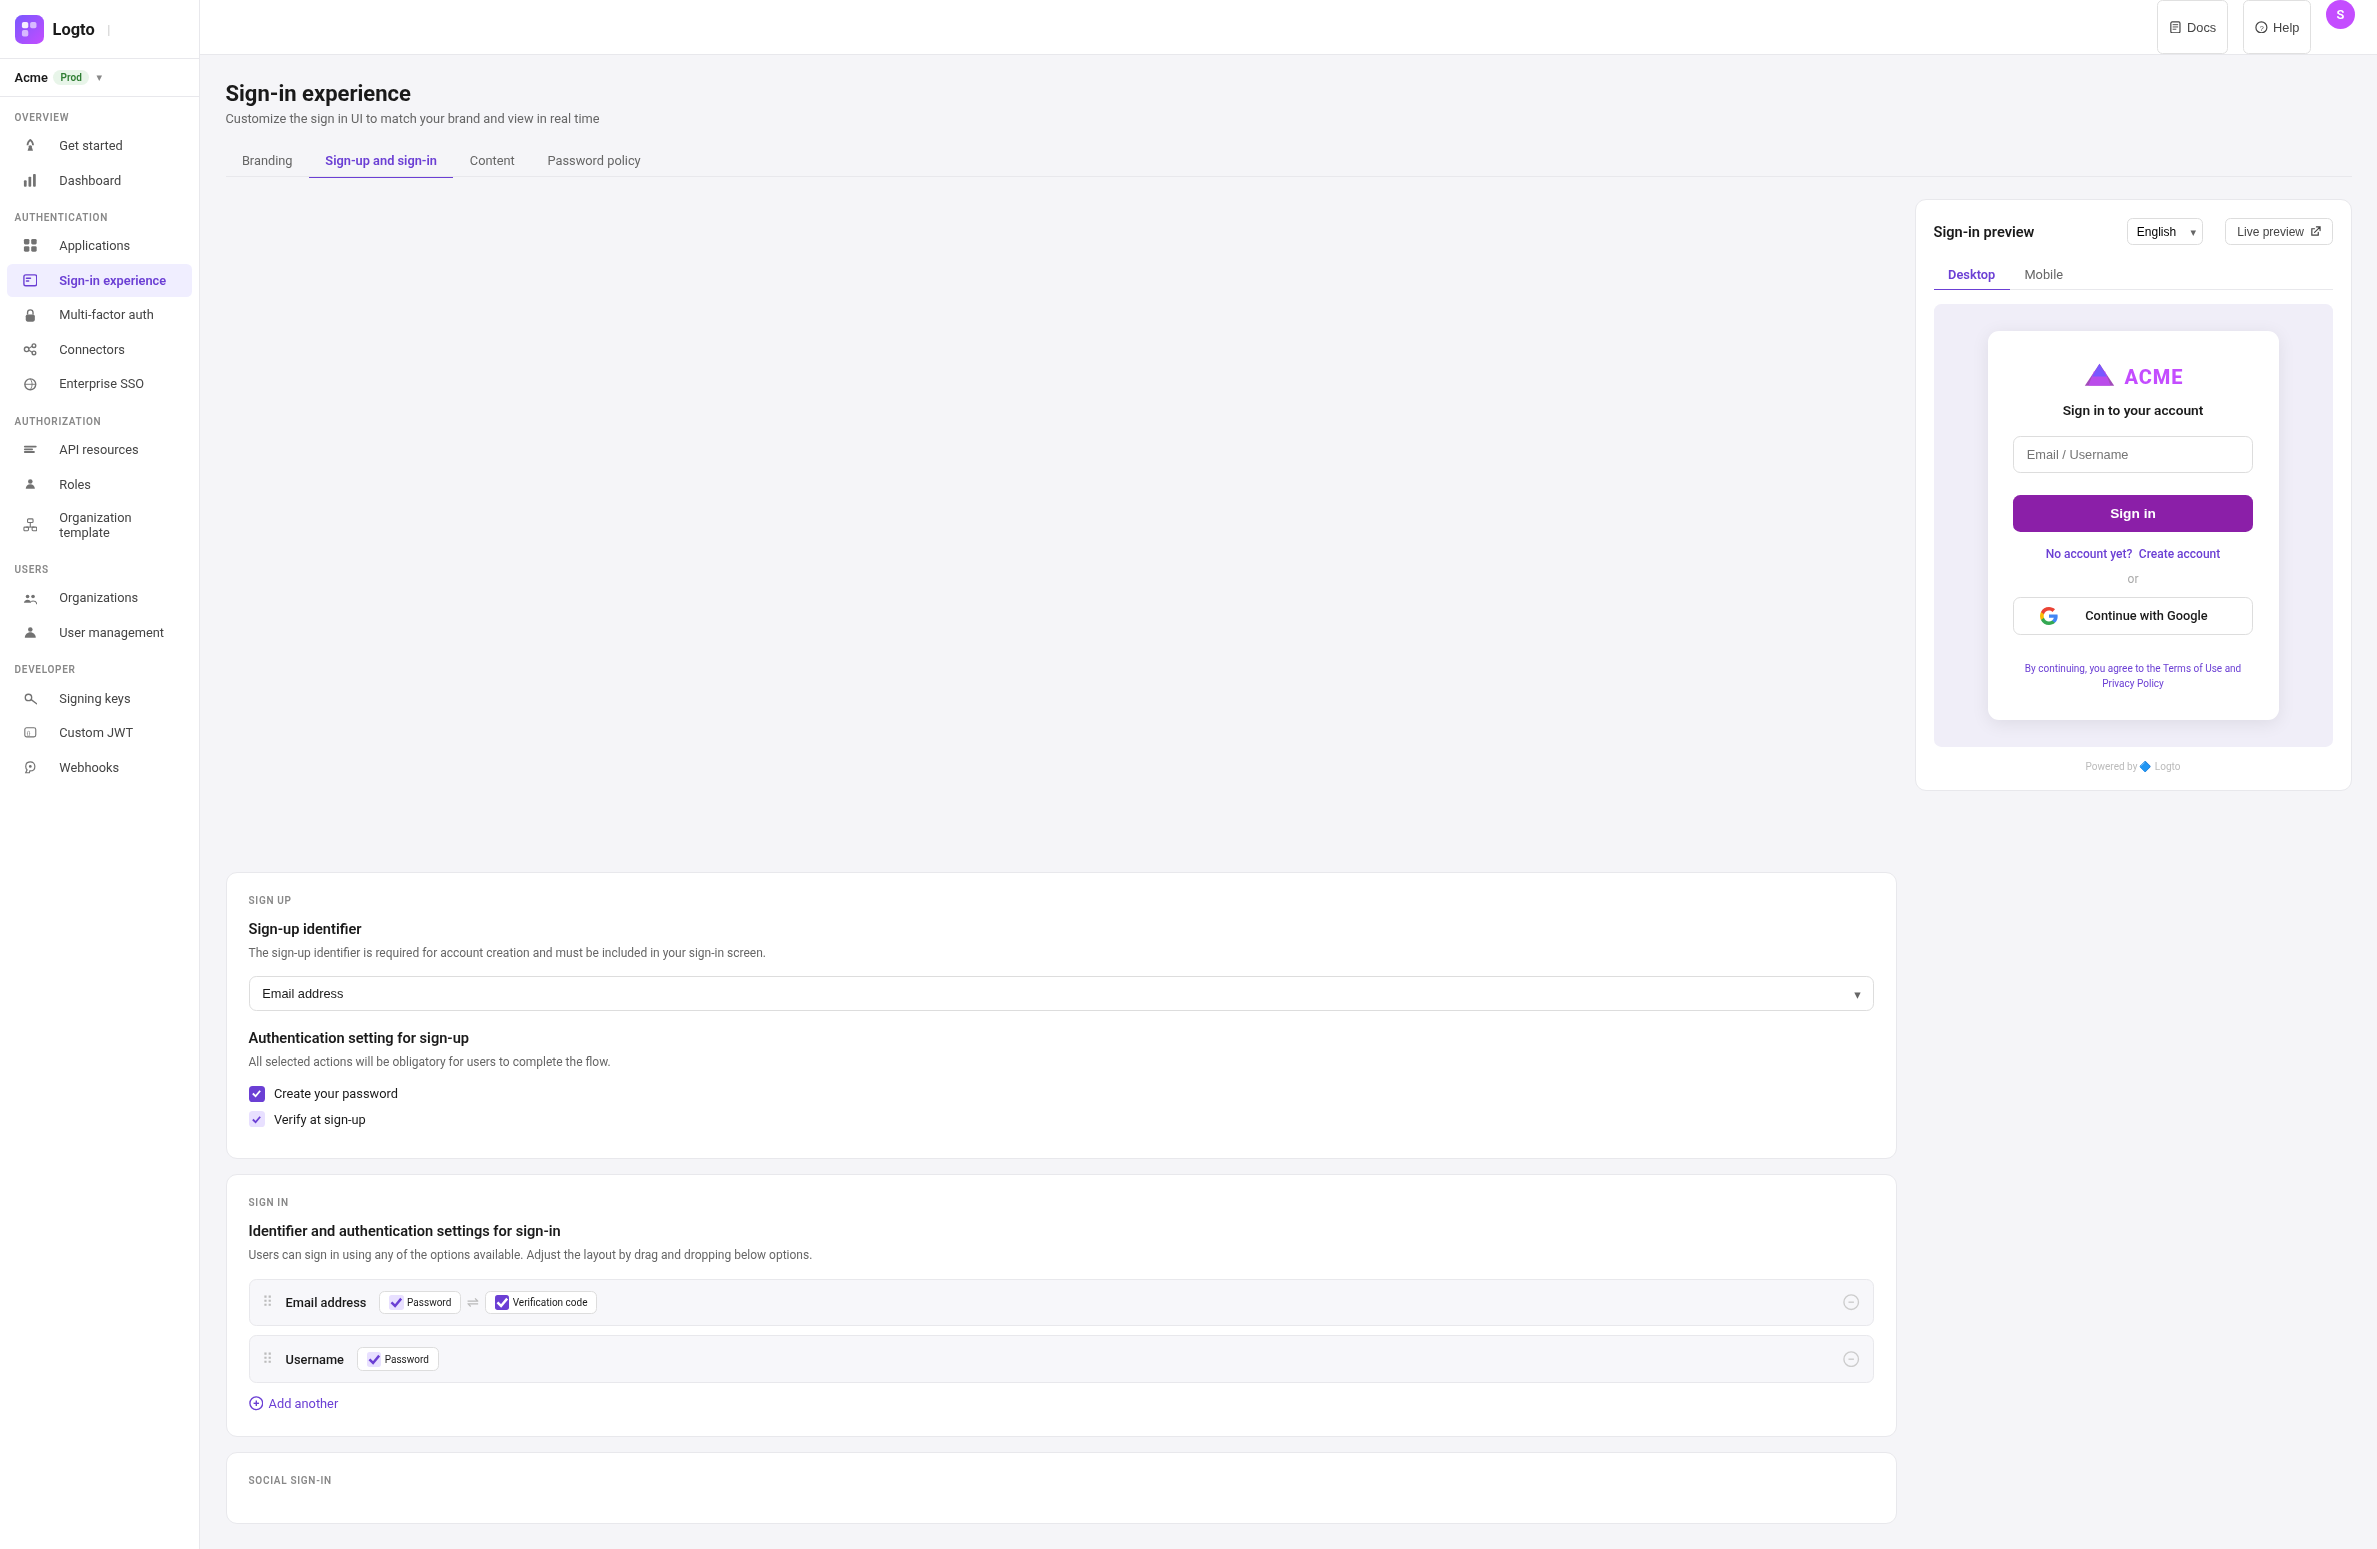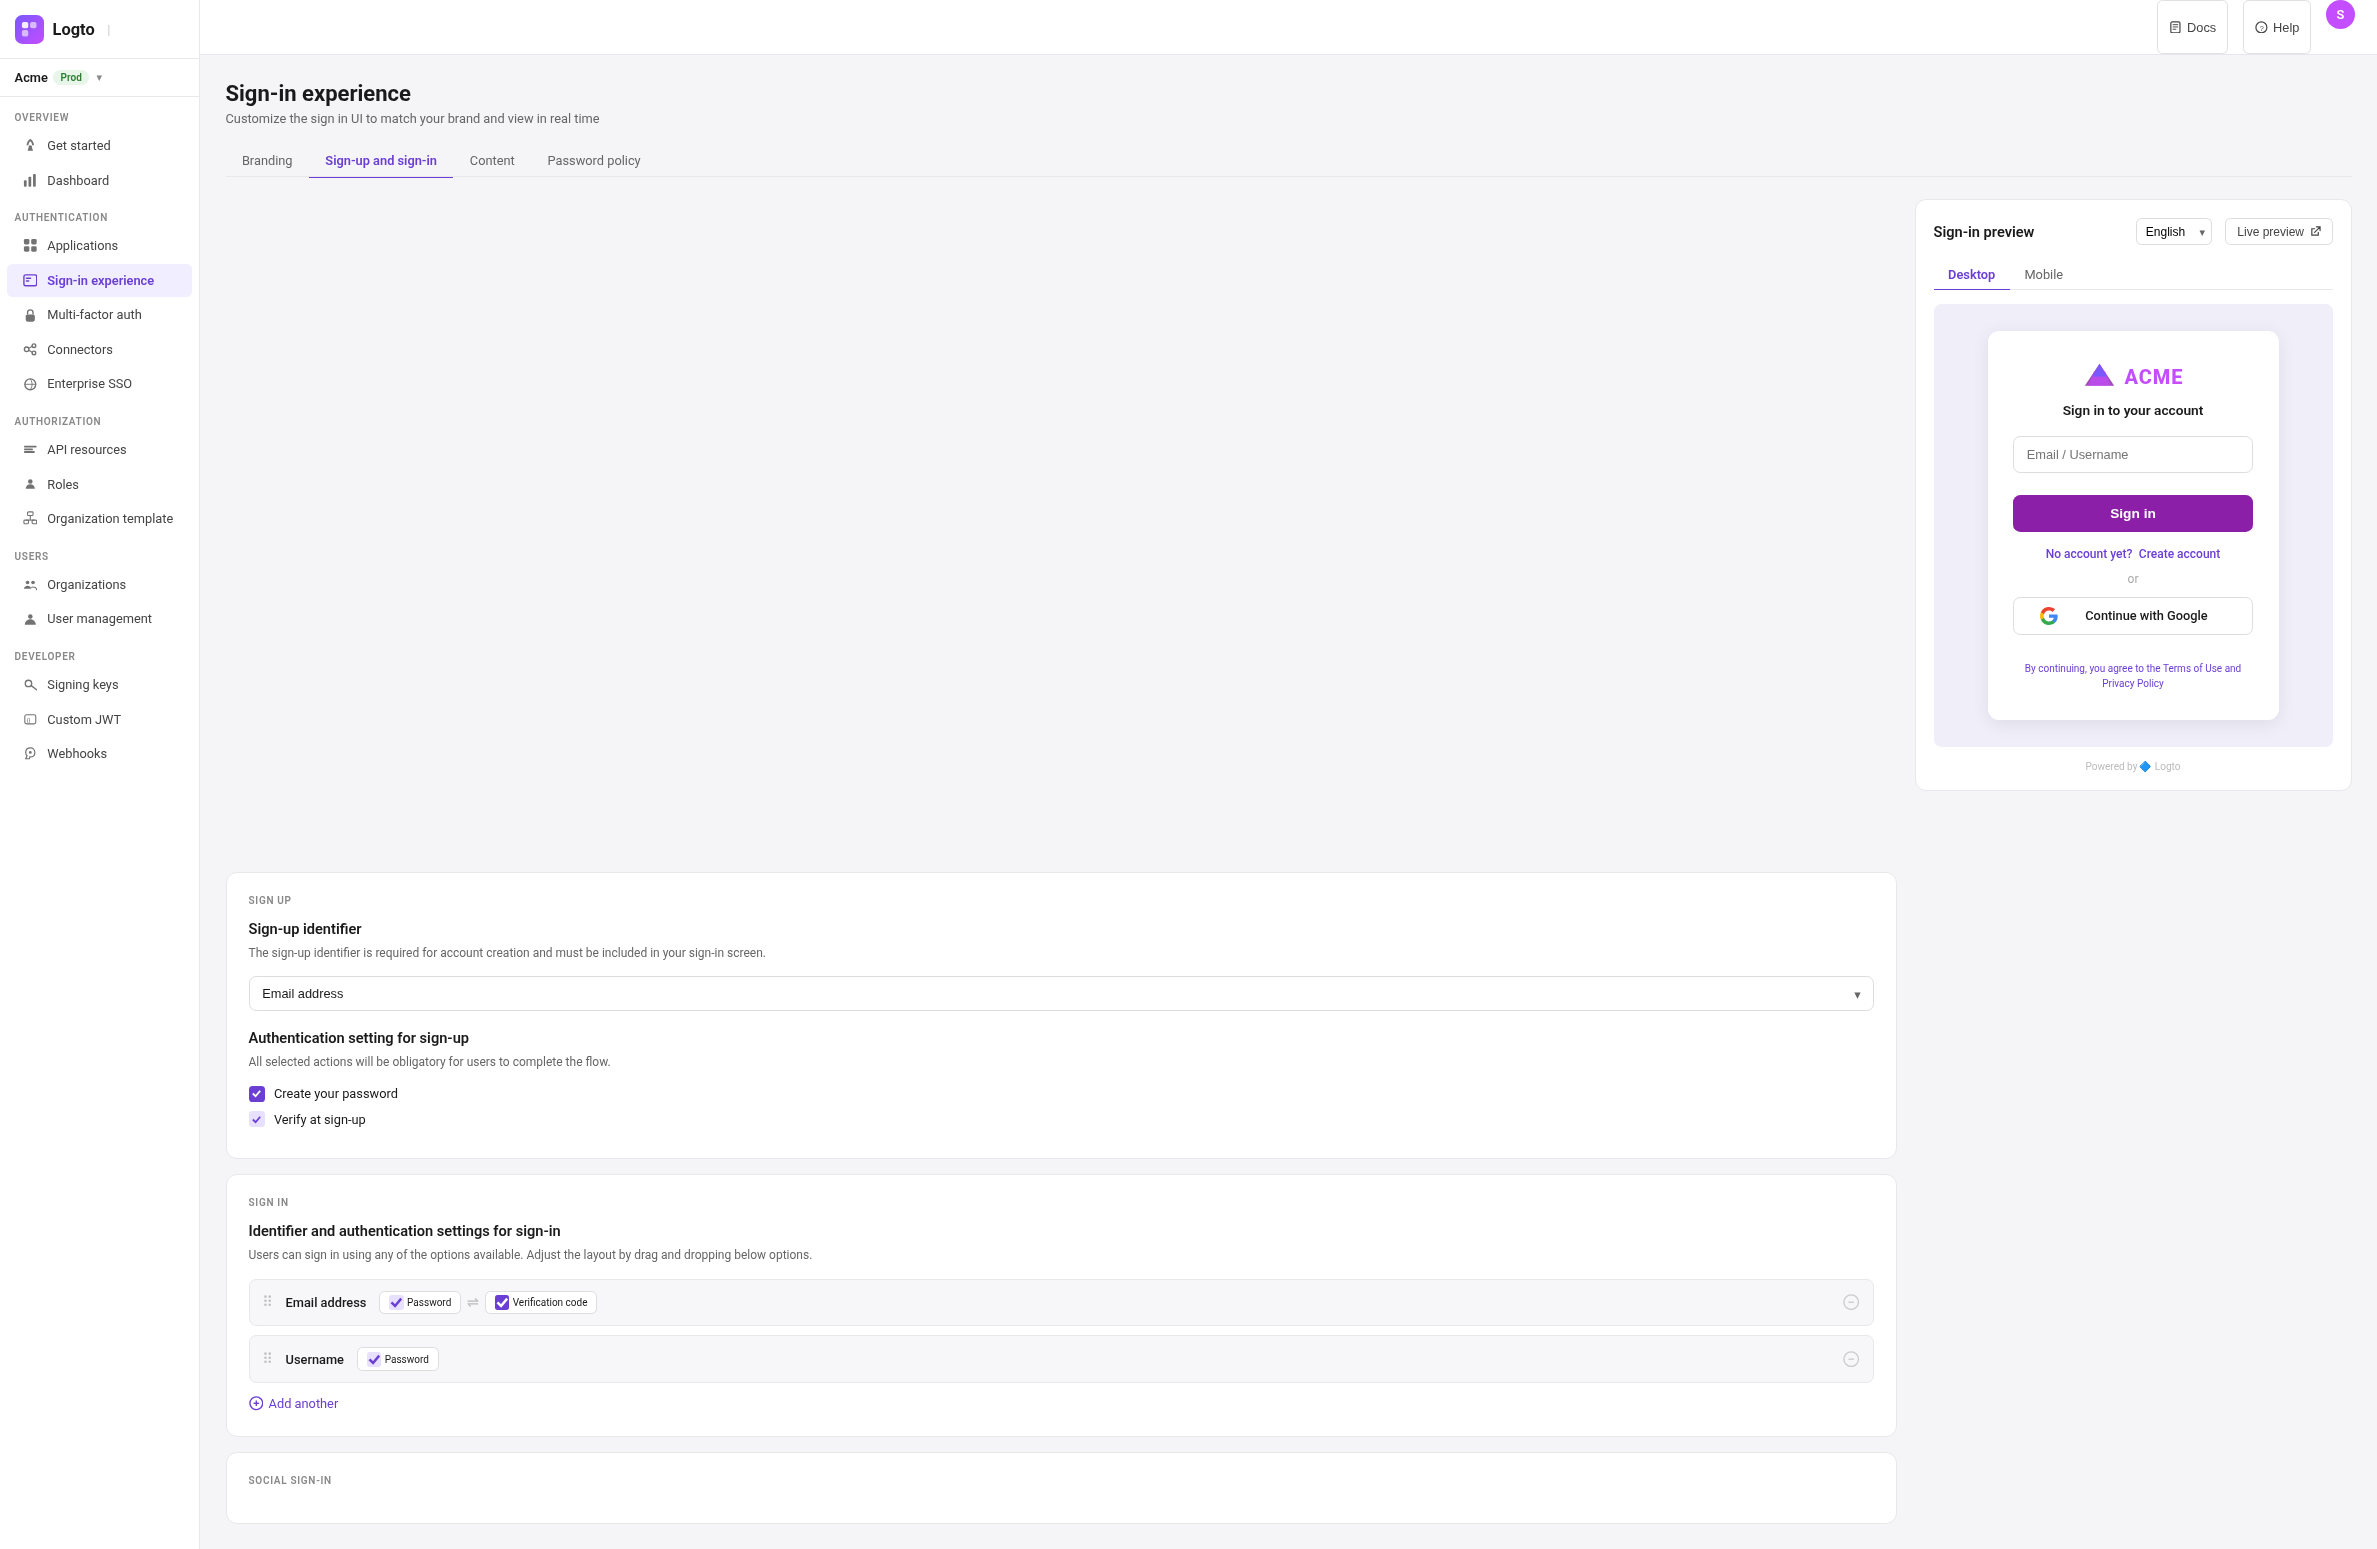--- a/index.html
+++ b/index.html
@@ -8,21 +8,21 @@
     
     .sidebar { width: 200px; background: #fff; border-right: 0.9px solid #e8e8ec; display: flex; flex-direction: column; overflow-y: auto; flex-shrink: 0; }
     .sidebar-logo { display: flex; align-items: center; padding: 14.6px 14.6px; border-bottom: 0.9px solid #e8e8ec; gap: 9px; }
     .logo-icon { width: 29px; height: 29px; background: linear-gradient(135deg, #7958ff, #c44dff); border-radius: 7.3px; display: flex; align-items: center; justify-content: center; color: white; font-weight: bold; font-size: 12.8px; }
     .logo-text { font-weight: 700; font-size: 16.4px; color: #1a1a1a; }
     .sidebar-tenant { display: flex; align-items: center; gap: 5.5px; padding: 11px 14.6px; border-bottom: 0.9px solid #e8e8ec; }
     .tenant-name { font-size: 12.8px; font-weight: 600; }
     .tenant-badge { background: #e8f5e9; color: #2e7d32; font-size: 10px; font-weight: 600; padding: 1.8px 7.3px; border-radius: 9px; }
     .tenant-chevron { color: #888; font-size: 11px; margin-left: 1.8px; }
     .sidebar-section-label { font-size: 10px; font-weight: 600; color: #888; padding: 14.6px 14.6px 5.5px; letter-spacing: 0.7px; text-transform: uppercase; }
-    .sidebar-item { display: flex; align-items: center; gap: 9px; padding: 8.2px 14.6px; cursor: pointer; border-radius: 5.5px; margin: 0.9px 7.3px; color: #444; font-size: 12.8px; }
+    .sidebar-item { display: flex; align-items: center; gap: 21px; padding: 8.2px 14.6px; cursor: pointer; border-radius: 5.5px; margin: 0.9px 7.3px; color: #444; font-size: 12.8px; }
     .sidebar-item.active { background: #f0eeff; color: #6b3fd4; font-weight: 600; }
     .sidebar-item-icon { width: 16.4px; height: 16.4px; display: flex; align-items: center; justify-content: center; flex-shrink: 0; opacity: 0.75; }
     .sidebar-item.active .sidebar-item-icon { opacity: 1; }
 
     
     .main { flex: 1; display: flex; flex-direction: column; overflow: hidden; }
     .topbar { background: #fff; border-bottom: 0.9px solid #e8e8ec; padding: 0 22px; height: 55px; display: flex; justify-content: flex-end; gap: 14.6px; flex-shrink: 0; }
     .topbar-btn { display: flex; align-items: center; gap: 5.5px; padding: 5.5px 11px; border: 0.9px solid #e0e0e0; border-radius: 5.5px; background: #fff; cursor: pointer; font-size: 12.8px; color: #444; }
     .topbar-avatar { width: 29px; height: 29px; border-radius: 50%; background: #c44dff; color: white; display: flex; align-items: center; justify-content: center; font-weight: 600; font-size: 12.8px; cursor: pointer; }
 
@@ -66,21 +66,21 @@
     .method-tag-check { width: 14.6px; height: 14.6px; background: #e8e0ff; border-radius: 2.7px; display: flex; align-items: center; justify-content: center; }
     .swap-icon { color: #bbb; font-size: 14.6px; }
     .remove-btn { margin-left: auto; color: #bbb; cursor: pointer; font-size: 16.4px; display: flex; align-items: center; }
 
     .add-another { display: flex; align-items: center; gap: 5.5px; color: #6b3fd4; font-size: 12.8px; cursor: pointer; padding: 3.6px 0; }
 
     
     .preview-panel { background: #fff; border-radius: 11px; border: 0.9px solid #e8e8ec; padding: 18px; position: sticky; top: 0; }
     .preview-header { display: flex; align-items: center; justify-content: space-between; margin-bottom: 14.6px; }
     .preview-title { font-size: 14.6px; font-weight: 600; }
-    .preview-controls { display: flex; align-items: flex-start; gap: 13px; }
+    .preview-controls { display: flex; align-items: flex-start; gap: 22px; }
     .lang-select { padding: 5.5px 25.5px 5.5px 9px; border: 0.9px solid #ddd; border-radius: 5.5px; font-size: 12px; appearance: none; background: #fff; cursor: pointer; position: relative; }
     .lang-select-wrapper { position: relative; display: inline-block; }
     .lang-select-chevron { position: absolute; right: 7.3px; top: 50%; transform: translateY(-50%); pointer-events: none; color: #666; font-size: 11px; }
     .live-preview-btn { display: flex; align-items: center; gap: 5.5px; padding: 5.5px 11px; border: 0.9px solid #ddd; border-radius: 5.5px; font-size: 12px; cursor: pointer; background: #fff; color: #444; }
 
     .preview-tabs { display: flex; border-bottom: 1.8px solid #e8e8ec; margin-bottom: 0; }
     .preview-tab { padding: 7.3px 14.6px; font-size: 12.8px; cursor: pointer; color: #666; border-bottom: 1.8px solid transparent; margin-bottom: -1.8px; }
     .preview-tab.active { color: #6b3fd4; border-bottom-color: #6b3fd4; font-weight: 600; }
 
     

